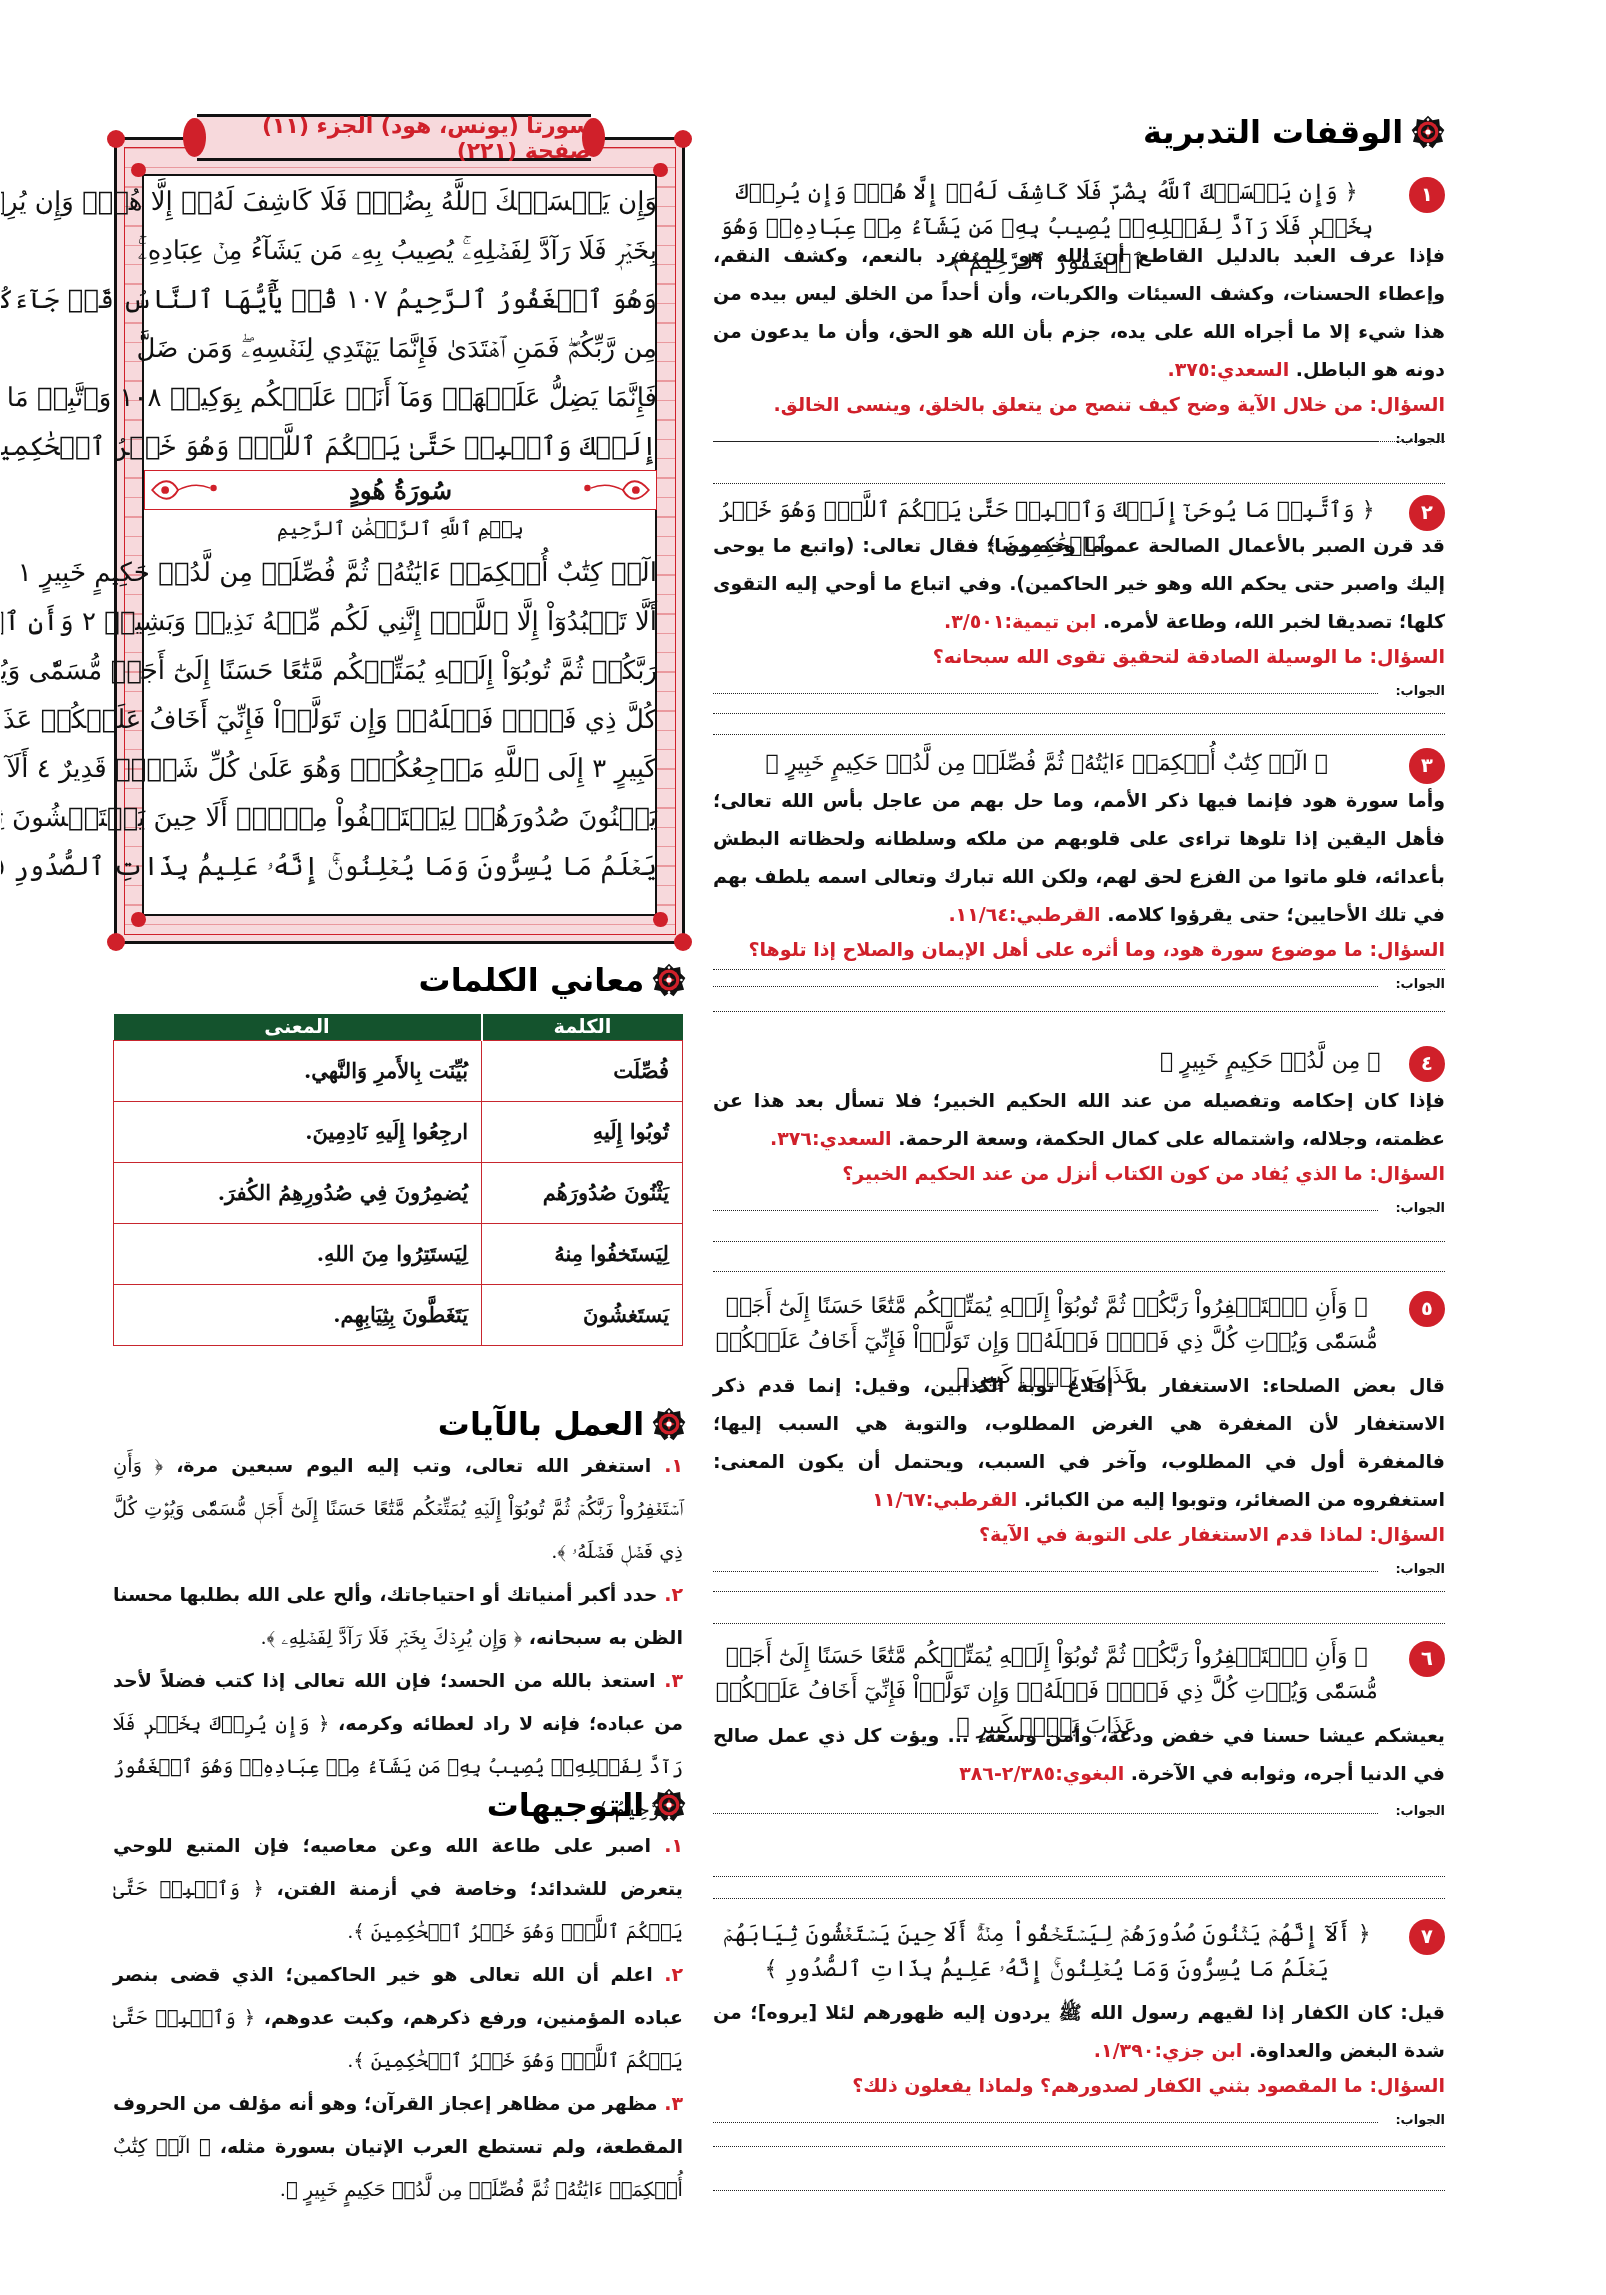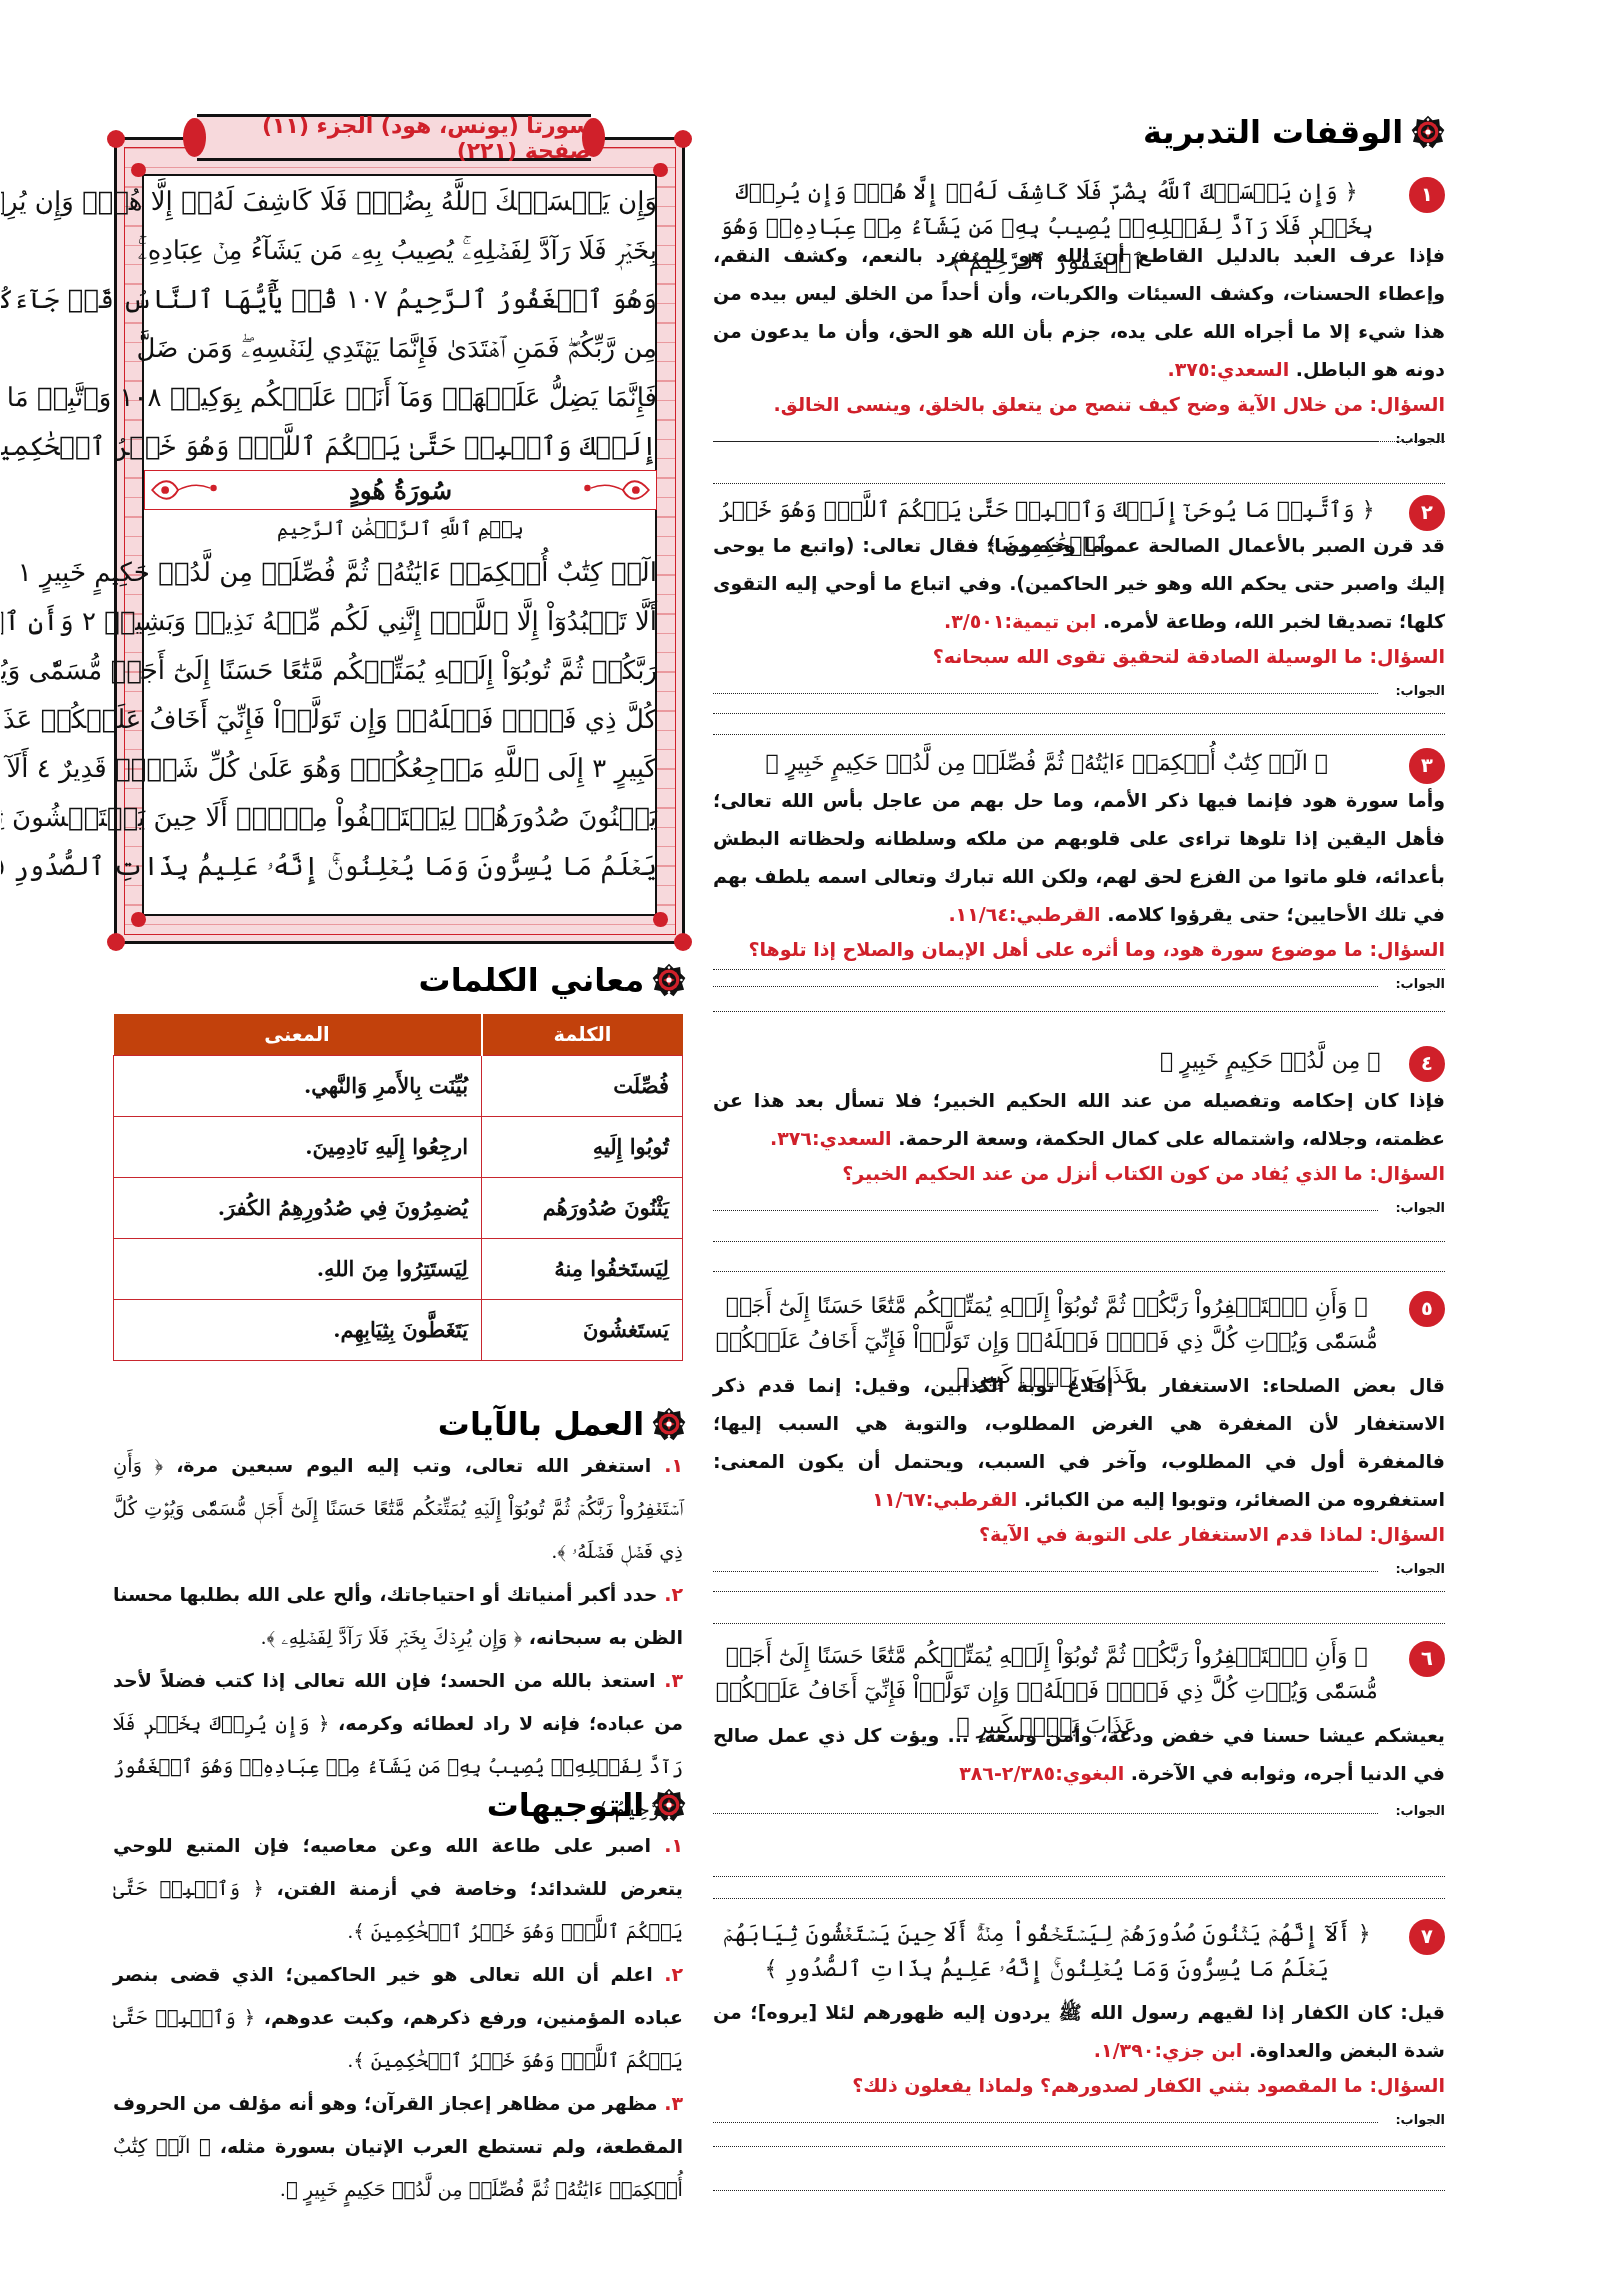--- a/index.html
+++ b/index.html
@@ -55,21 +55,21 @@
   .surah-banner .orn.l { left: 3.9px; }
   .surah-banner .orn.r { right: 3.9px; }
   .surah-banner .name { font-family: "DejaVu Serif", serif; font-size: 24.6px; font-weight: 700; }
   .basmala { position: absolute; left: 144px; top: 517px; width: 513px; text-align: center; font-family: "DejaVu Serif", serif; font-size: 19.4px; }
 
   
   .meanings-table {
     position: absolute; left: 113px; top: 1014px; width: 570px; border-collapse: collapse; direction: rtl;
   }
   .meanings-table th {
-    background: #c2410c; color: #fff; height: 41px; font-size: 19.4px; font-weight: 700;
+    background: #14532d; color: #fff; height: 26px; font-size: 19.4px; font-weight: 700;
     border-left: 2.6px solid #fff;
   }
   .meanings-table th:last-child { border-left: none; }
   .meanings-table td {
     border: 1.3px solid #c8262e; height: 61px; font-size: 21px; font-weight: 700; padding: 0 13px;
     font-family: "DejaVu Serif", serif;
   }
   .meanings-table td.word { width: 201px; text-align: right; }
   .meanings-table td.meaning { text-align: right; }
 

